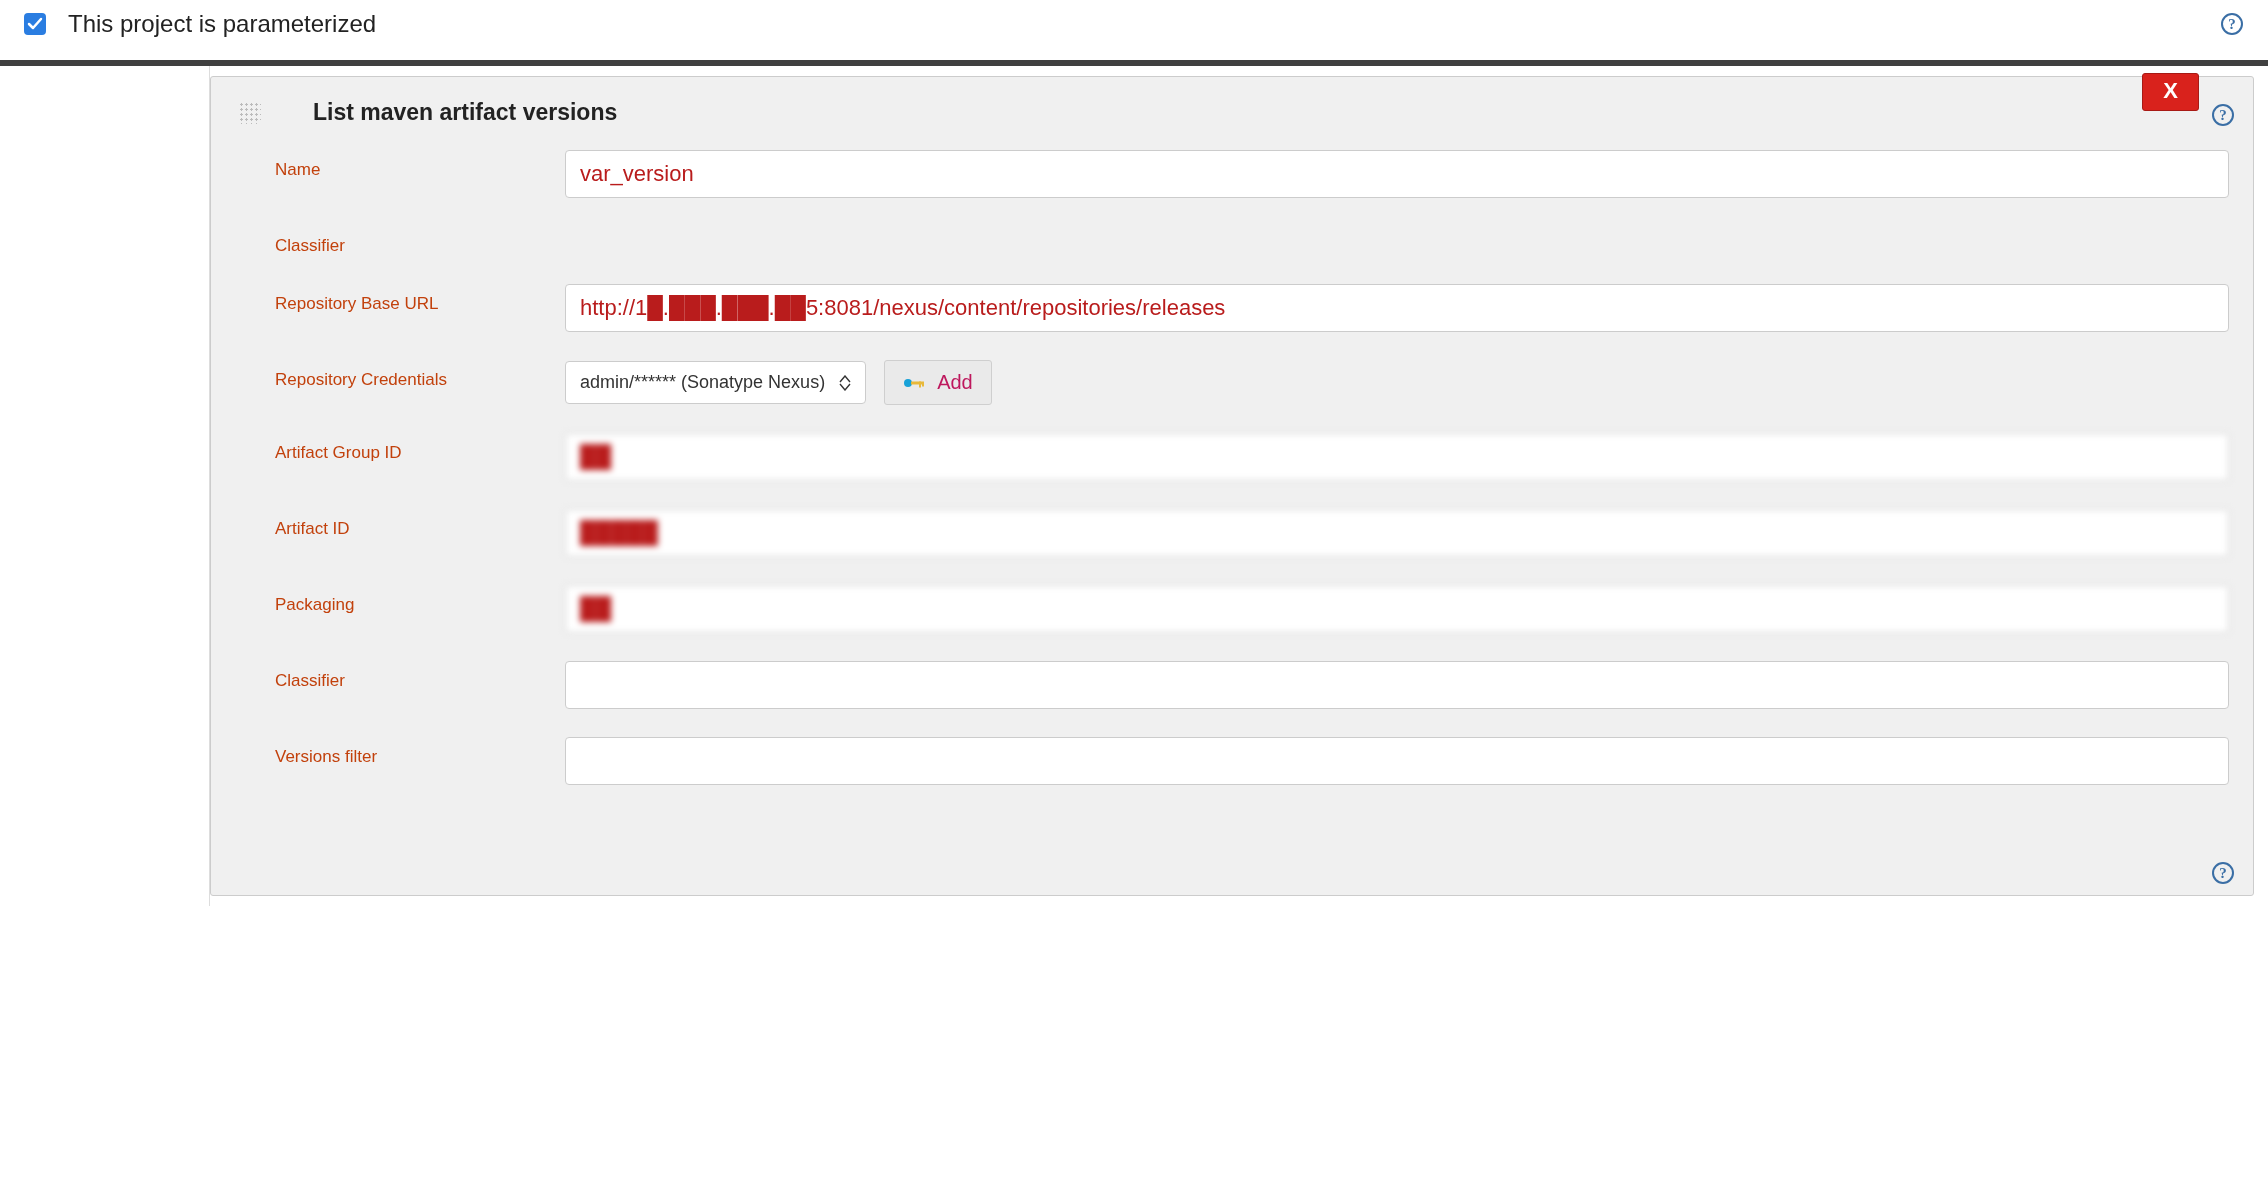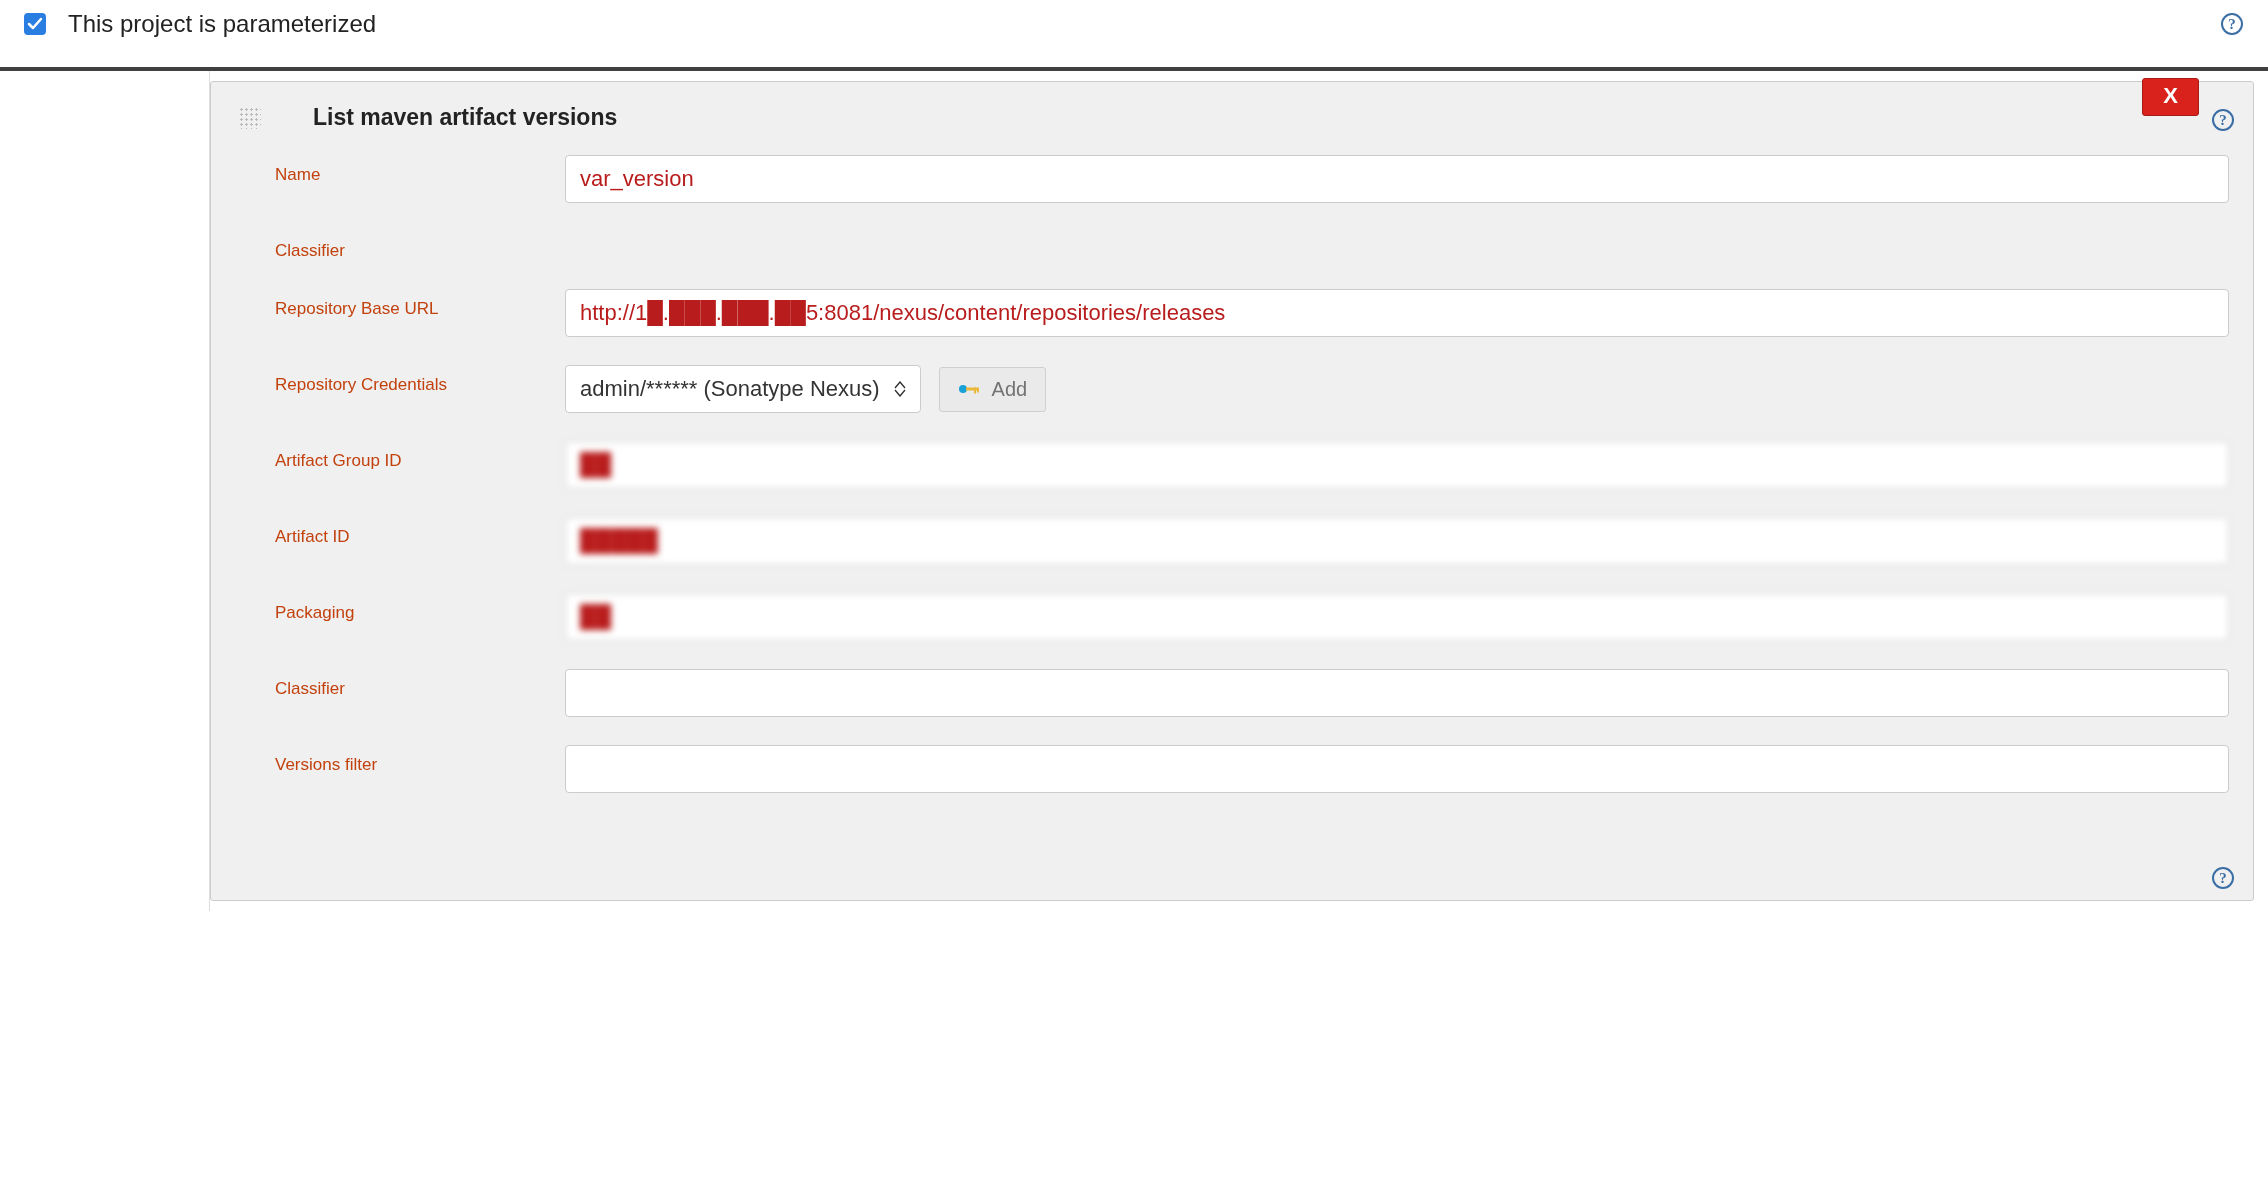--- a/index.html
+++ b/index.html
@@ -6,22 +6,22 @@
   body {
     margin: 0;
     font-family: Helvetica, Arial, sans-serif;
     font-size: 21px;
     background: #ffffff;
     color: #333;
   }
   .top-row {
     display: flex;
     align-items: center;
-    padding: 10px 24px 29px 24px;
-    border-bottom: 4px solid #404040;
+    padding: 10px 24px 22px 24px;
+    border-bottom: 6px solid #404040;
   }
   .checkbox {
     width: 22px;
     height: 22px;
     border-radius: 4px;
     background: #2a7de1;
     display: inline-flex;
     align-items: center;
     justify-content: center;
     margin-right: 22px;
@@ -151,41 +151,41 @@
     border-top: 2px solid #c8c8c8;
     border-bottom: 2px solid #c8c8c8;
   }
   .select-like {
     display: inline-flex;
     align-items: center;
     background: #fff;
     border: 1px solid #ccc;
     border-radius: 4px;
     padding: 10px 14px;
-    font-size: 22px;
+    font-size: 18px;
     cursor: pointer;
   }
   .select-arrows {
     margin-left: 14px;
     display: inline-flex;
     flex-direction: column;
     line-height: 0;
   }
   .select-arrows svg { width: 12px; height: 8px; }
   .add-btn {
     display: inline-flex;
     align-items: center;
     margin-left: 18px;
     padding: 10px 18px;
     background: #eaeaea;
     border: 1px solid #cfcfcf;
     border-radius: 3px;
     cursor: pointer;
     font-size: 20px;
-    color: #737373;
+    color: #be185d;
   }
   .add-btn .key-icon { margin-right: 12px; display: inline-flex; }
   .add-btn .key-icon svg { width: 22px; height: 16px; }
   .blurred {
     color: #888;
     filter: blur(3px);
     user-select: none;
   }
 </style>
 </head>

